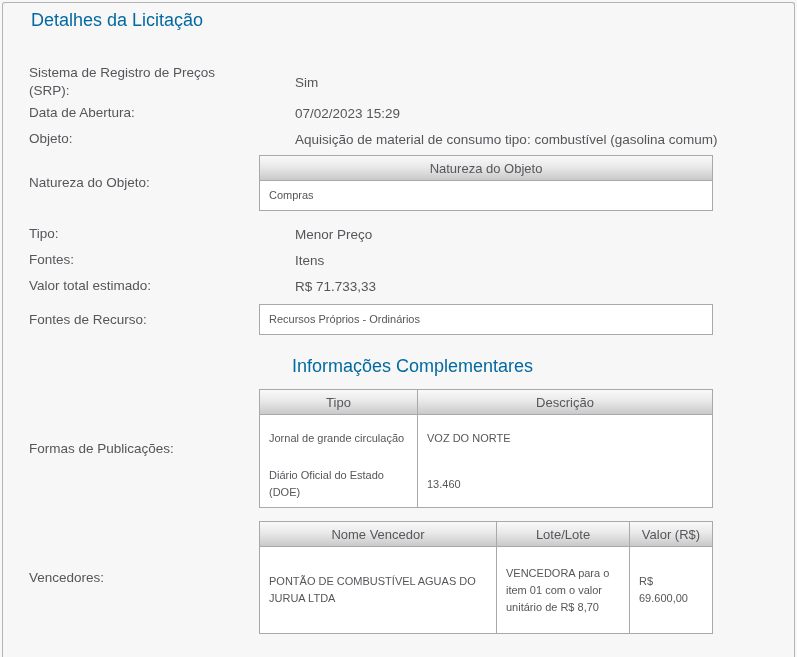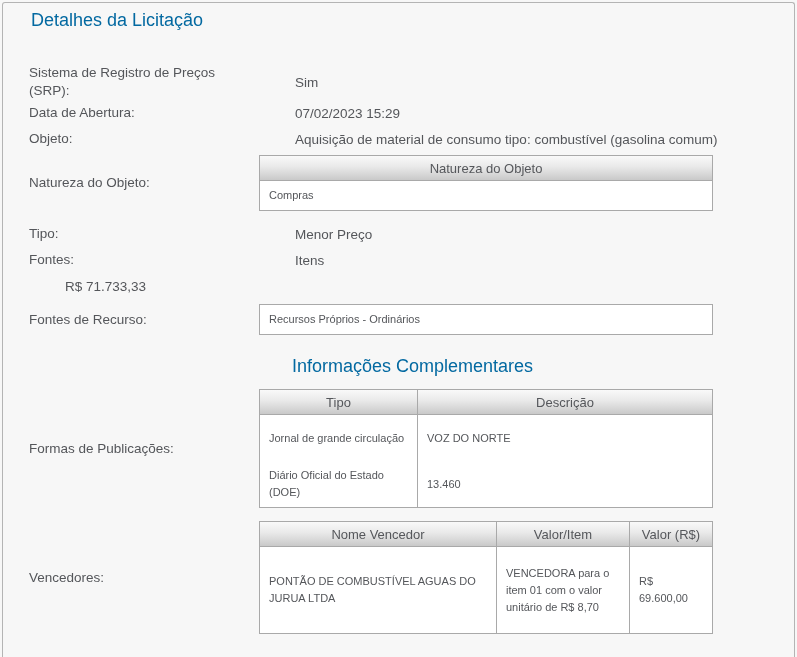--- a/index.html
+++ b/index.html
@@ -119,20 +119,21 @@
       <div class="field-label">Tipo:</div>
       <div class="field-value">Menor Preço</div>
     </div>
 
     <div class="field-row simple">
       <div class="field-label">Fontes:</div>
       <div class="field-value">Itens</div>
     </div>
 
     <div class="field-row simple">
+      <div class="field-label">Valor total estimado:</div>
       <div class="field-value">R$ 71.733,33</div>
     </div>
 
     <div class="field-row mt5">
       <div class="field-label">Fontes de Recurso:</div>
       <div class="tbl tbl-one">
         <div class="tbl-body">
           <div class="tbl-row">
             <div class="td td-full">Recursos Próprios - Ordinários</div>
           </div>
@@ -164,21 +165,21 @@
           </div>
         </div>
       </div>
     </div>
 
     <div class="field-row mt13">
       <div class="field-label">Vencedores:</div>
       <div class="tbl">
         <div class="tbl-head">
           <div class="th col-nome">Nome Vencedor</div>
-          <div class="th col-lote bl">Valor/Item</div>
+          <div class="th col-lote bl">Lote/Lote</div>
           <div class="th col-valor bl">Valor (R$)</div>
         </div>
         <div class="tbl-body">
           <div class="tbl-row venc-row">
             <div class="td col-nome">PONTÃO DE COMBUSTÍVEL AGUAS DO JURUA LTDA</div>
             <div class="td col-lote bl">VENCEDORA para o item 01 com o valor unitário de R$ 8,70</div>
             <div class="td col-valor bl">R$ 69.600,00</div>
           </div>
         </div>
       </div>

